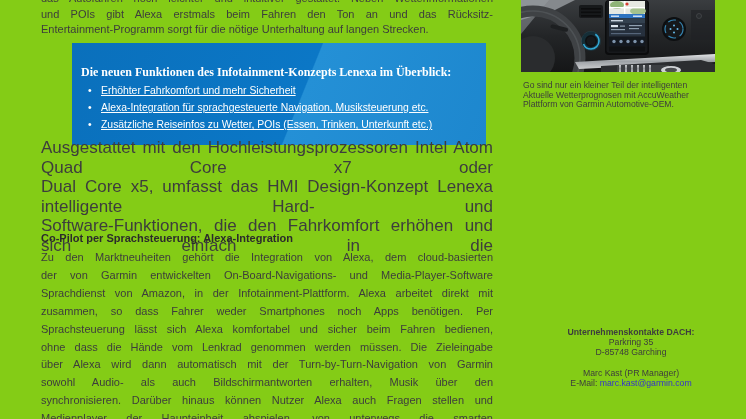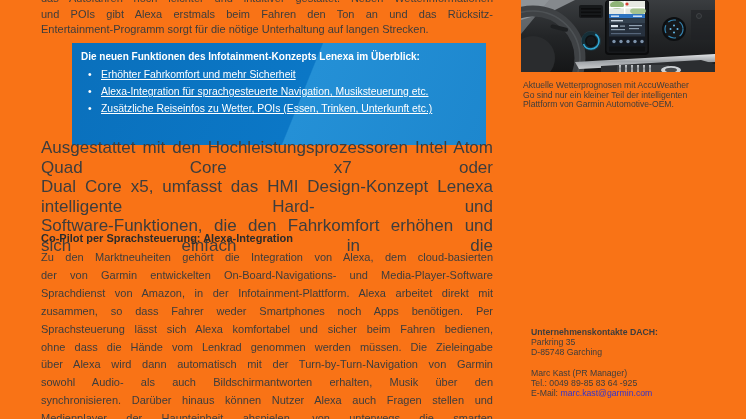--- a/index.html
+++ b/index.html
@@ -1,20 +1,20 @@
 <!DOCTYPE html>
 <html><head>
 <meta charset="utf-8">
 <style>
   html,body { margin:0; padding:0; background:#ffffff; }
   .page {
     position: relative;
     width: 746px;
     height: 419px;
-    background: #f97316;
+    background: #84cc16;
     overflow: hidden;
     font-family: "Liberation Sans", sans-serif;
     color: #3d3d3d;
   }
   .textblock { position: absolute; left: 41px; width: 452px; }
   .textblock .ln { white-space: normal; }
   .jline { text-align: justify; text-align-last: justify; }
   .p-top   { top: -9px;  font-size: 11px; line-height: 15.5px; }
   .p-hw    { top: 138px; font-size: 17px; line-height: 19.6px; }
   .p-alexa { top: 249px; font-size: 11px; line-height: 17.9px; }
@@ -26,22 +26,23 @@
     position: absolute; left: 72px; top: 43px;
     width: 414px; height: 102px;
     box-sizing: border-box;
     padding: 4px 13px 0 9px;
     background: linear-gradient(112deg, #0a70bc 0%, #0b77c6 55%, #2violet 55%, #2490d6 55.3%, #1d87ce 100%);
     background: linear-gradient(112deg, #0a70bc 0%, #0b77c6 55%, #2490d6 55.3%, #1d87ce 100%);
     color: #ffffff;
     overflow: hidden;
   }
   .info-box-title {
-    font-size: 10px; font-weight: bold; line-height: 13px;
-    margin-top: 3px;
+    font-size: 12px; font-weight: bold; line-height: 13px;
+    margin-top: 19px;
+    font-family: Liberation Serif, serif;
   }
   .info-box ul {
     list-style: none; margin: 6px 0 0 0; padding: 0; width: 392px; text-decoration: underline;
   }
   .info-box li.bullet {
     position: relative;
     padding-left: 20px;
     font-size: 10.4px;
     line-height: 12.5px;
     margin-bottom: 4.5px;
@@ -57,21 +58,21 @@
     width: 194px; height: 72px;
     overflow: hidden;
   }
   .caption {
     position: absolute; left: 523px; top: 81px; width: 200px;
     font-size: 8.6px; line-height: 9.6px; color: #3d3d3d;
   }
   .caption .ln { white-space: nowrap; }
   .contacts {
     position: absolute; left: 531px; top: 327px; width: 200px;
-    font-size: 8.7px; line-height: 10.2px; color: #3d3d3d;
+    font-size: 8.7px; line-height: 10.2px; color: #3d3d3d; text-align: center;
   }
   .contacts div { white-space: nowrap; }
   .contacts .c-title { font-weight: bold; }
   .contacts .spacer { height: 10px; }
   .email-link { color: #3333cc; text-decoration: none; margin-top: 8px; }
 </style>
 </head>
 <body>
 
 <div class="page">
@@ -192,30 +193,29 @@
       <rect x="110" y="65" width="2" height="7" fill="url(#chromeg)" opacity="0.85"></rect>
       <rect x="116" y="65" width="2" height="7" fill="url(#chromeg)" opacity="0.85"></rect>
       <rect x="122" y="65" width="2" height="7" fill="url(#chromeg)" opacity="0.85"></rect>
       <rect x="128" y="65" width="2" height="7" fill="url(#chromeg)" opacity="0.85"></rect>
       <ellipse cx="150" cy="70" rx="10" ry="4" fill="#cfd2d5"></ellipse>
       <ellipse cx="150" cy="70" rx="6" ry="2.3" fill="#4a4d50"></ellipse>
     </svg>
   </div>
 
   <div class="caption">
+      <div class="ln">Go sind nur ein kleiner Teil der intelligenten</div>
       <div class="ln">Aktuelle Wetterprognosen mit AccuWeather</div>
-      <div class="ln">Go sind nur ein kleiner Teil der intelligenten</div>
       <div class="ln">Plattform von Garmin Automotive-OEM.</div>
     </div>
 
   <div class="contacts">
     <div class="c-title">Unternehmenskontakte DACH:</div>
     <div>Parkring 35</div>
     <div>D-85748 Garching</div>
     <div class="spacer"></div>
     <div>Marc Kast (PR Manager)</div>
-    <div>Tel.: 0049 89-85 83 64 -925</div>
     <div>
       <span>E-Mail: </span><a class="email-link" href="#">marc.kast@garmin.com</a>
     </div>
   </div>
 
 </div>
 
 </body></html>

